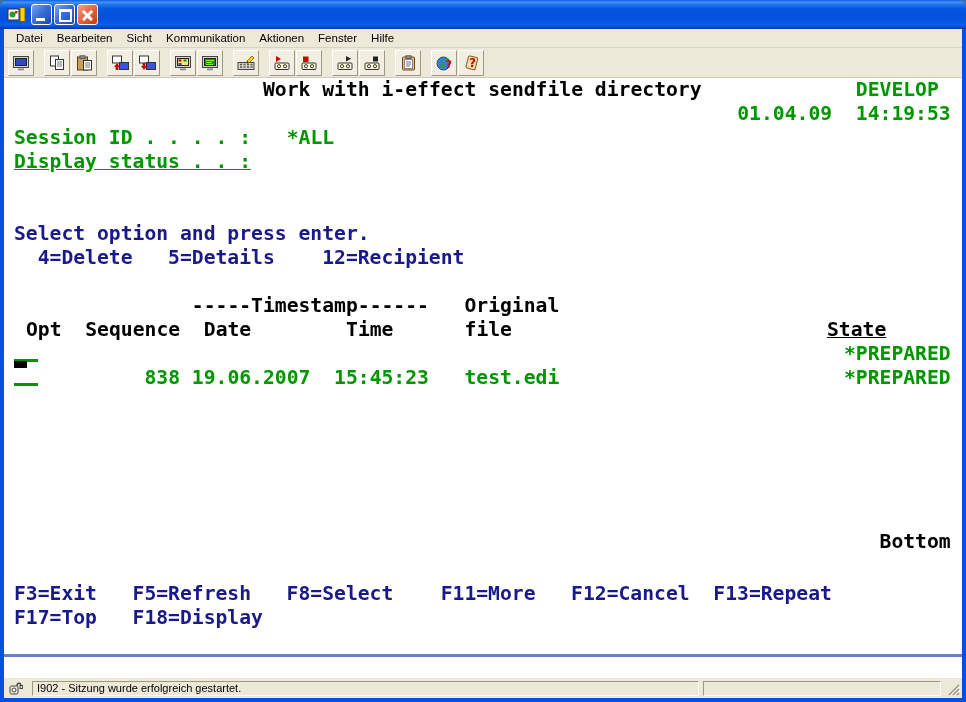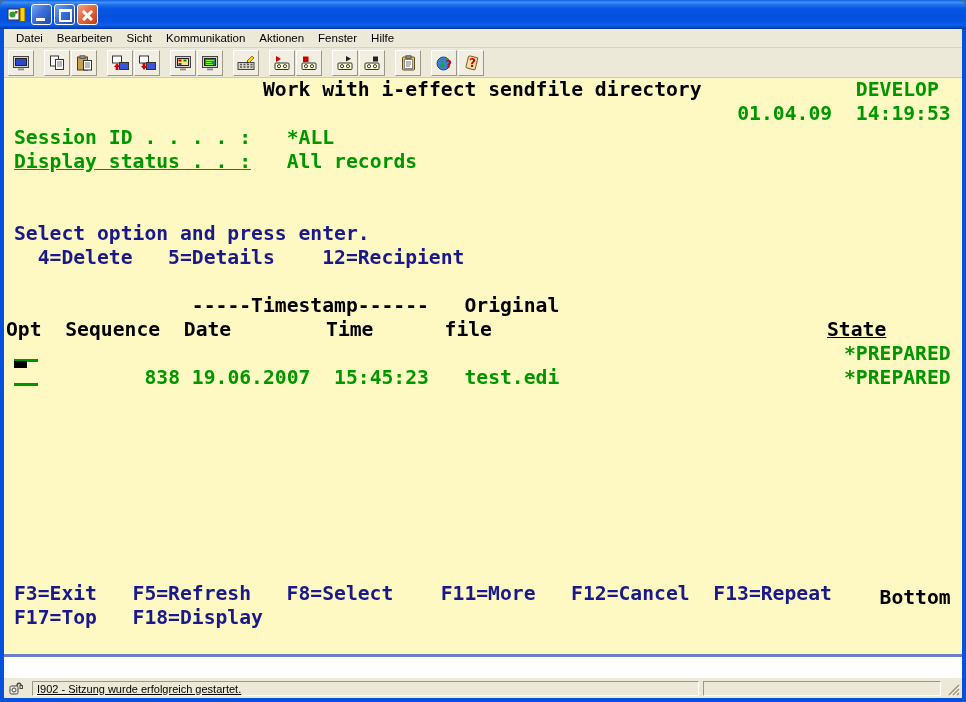--- a/index.html
+++ b/index.html
@@ -36,34 +36,34 @@
   
   .toolbar{height:29px;background:#ece9d8;display:flex;align-items:center;padding-left:4px;
            border-bottom:1px solid #cfcbb8;}
   .tgroup{display:flex;margin-right:9px;}
   .tbtn{width:26px;height:26px;margin-right:1px;background:#f2efe2;border:1px solid;
         border-color:#fff #9d9884 #9d9884 #fff;display:flex;align-items:center;justify-content:center;
         padding:0;box-sizing:border-box;}
   .tbtn svg{display:block;}
 
   
-  .terminal{height:576px;background:#fef9c3;position:relative;overflow:hidden;}
+  .terminal{height:576px;background:#ffffff;position:relative;overflow:hidden;}
   .tseg{position:absolute;margin:0;font-family:"DejaVu Sans Mono",monospace;font-weight:bold;
         font-size:19.7px;line-height:24px;white-space:pre;}
   .opt-field{position:absolute;height:3px;}
   .term-cursor{position:absolute;width:13px;height:7px;background:#000;}
 
   .oia-sep{height:3px;background:#6e7ecf;}
   .oia{height:21px;background:#fff;}
 
   
   .statusbar{height:20px;background:#ece9d8;display:flex;align-items:center;padding:0 2px 0 4px;}
   .status-icon{width:24px;height:16px;display:flex;align-items:center;}
   .spanel{border:1px solid;border-color:#9d9884 #fff #fff #9d9884;height:15px;box-sizing:border-box;
-          font-size:11px;color:#000;display:flex;align-items:flex-end;padding:0 4px;white-space:nowrap;overflow:hidden;text-decoration:underline;}
+          font-size:11px;color:#000;display:flex;align-items:flex-start;padding:0 4px;white-space:nowrap;overflow:hidden;}
   .spanel.msg{flex:1;margin-right:4px;}
   .spanel.extra{width:238px;margin-right:4px;}
   .grip{width:15px;height:15px;}
 </style>
 </head>
 <body>
 
 <div class="window">
 
   <div class="titlebar">
@@ -269,30 +269,29 @@
     </div>
 
     <div class="terminal" id="terminal">
         <pre class="tseg" style="left: 258.997px; top: 0px; color: rgb(0, 0, 0);">Work with i-effect sendfile directory</pre>
         <pre class="tseg" style="left: 851.847px; top: 0px; color: rgb(0, 150, 0);">DEVELOP</pre>
         <pre class="tseg" style="left: 733.277px; top: 24px; color: rgb(0, 150, 0);">01.04.09</pre>
         <pre class="tseg" style="left: 851.847px; top: 24px; color: rgb(0, 150, 0);">14:19:53</pre>
         <pre class="tseg" style="left: 10px; top: 48px; color: rgb(0, 150, 0);">Session ID . . . . :</pre>
         <pre class="tseg" style="left: 282.711px; top: 48px; color: rgb(0, 150, 0);">*ALL</pre>
         <pre class="tseg" style="left: 10px; top: 72px; color: rgb(0, 150, 0); text-decoration: underline;">Display status . . :</pre>
-        <pre class="tseg" style="left: 282.711px; top: 72px; color: rgb(0, 150, 0);">All records</pre>
         <pre class="tseg" style="left: 10px; top: 144px; color: rgb(25, 25, 140);">Select option and press enter.</pre>
         <pre class="tseg" style="left: 33.714px; top: 168px; color: rgb(25, 25, 140);">4=Delete   5=Details    12=Recipient</pre>
         <pre class="tseg" style="left: 187.855px; top: 216px; color: rgb(0, 0, 0);">-----Timestamp------   Original</pre>
-        <pre class="tseg" style="left: 2px; top: 240px; color: rgb(0, 0, 0);">Opt  Sequence  Date        Time      file</pre>
+        <pre class="tseg" style="left: 22px; top: 240px; color: rgb(0, 0, 0);">Opt  Sequence  Date        Time      file</pre>
         <pre class="tseg" style="left: 823px; top: 240px; color: rgb(0, 0, 0); text-decoration: underline;">State</pre>
         <pre class="tseg" style="left: 839.99px; top: 264px; color: rgb(0, 150, 0);">*PREPARED</pre>
         <pre class="tseg" style="left: 140.427px; top: 288px; color: rgb(0, 150, 0);">838 19.06.2007  15:45:23   test.edi</pre>
         <pre class="tseg" style="left: 839.99px; top: 288px; color: rgb(0, 150, 0);">*PREPARED</pre>
-        <pre class="tseg" style="left: 875.561px; top: 508px; color: rgb(0, 0, 0);">Bottom</pre>
+        <pre class="tseg" style="left: 875.561px; top: 452px; color: rgb(0, 0, 0);">Bottom</pre>
         <pre class="tseg" style="left: 10px; top: 504px; color: rgb(25, 25, 140);">F3=Exit   F5=Refresh   F8=Select    F11=More   F12=Cancel  F13=Repeat</pre>
         <pre class="tseg" style="left: 10px; top: 528px; color: rgb(25, 25, 140);">F17=Top   F18=Display</pre>
         <div class="opt-field" style="left: 10px; top: 281px; width: 23.714px; background: rgb(0, 150, 0);"></div>
         <div class="opt-field" style="left: 10px; top: 305px; width: 23.714px; background: rgb(0, 150, 0);"></div>
         <div class="term-cursor" style="left: 10px; top: 283px;"></div>
       </div>
 
     <div class="oia-sep"></div>
     <div class="oia"></div>
 

